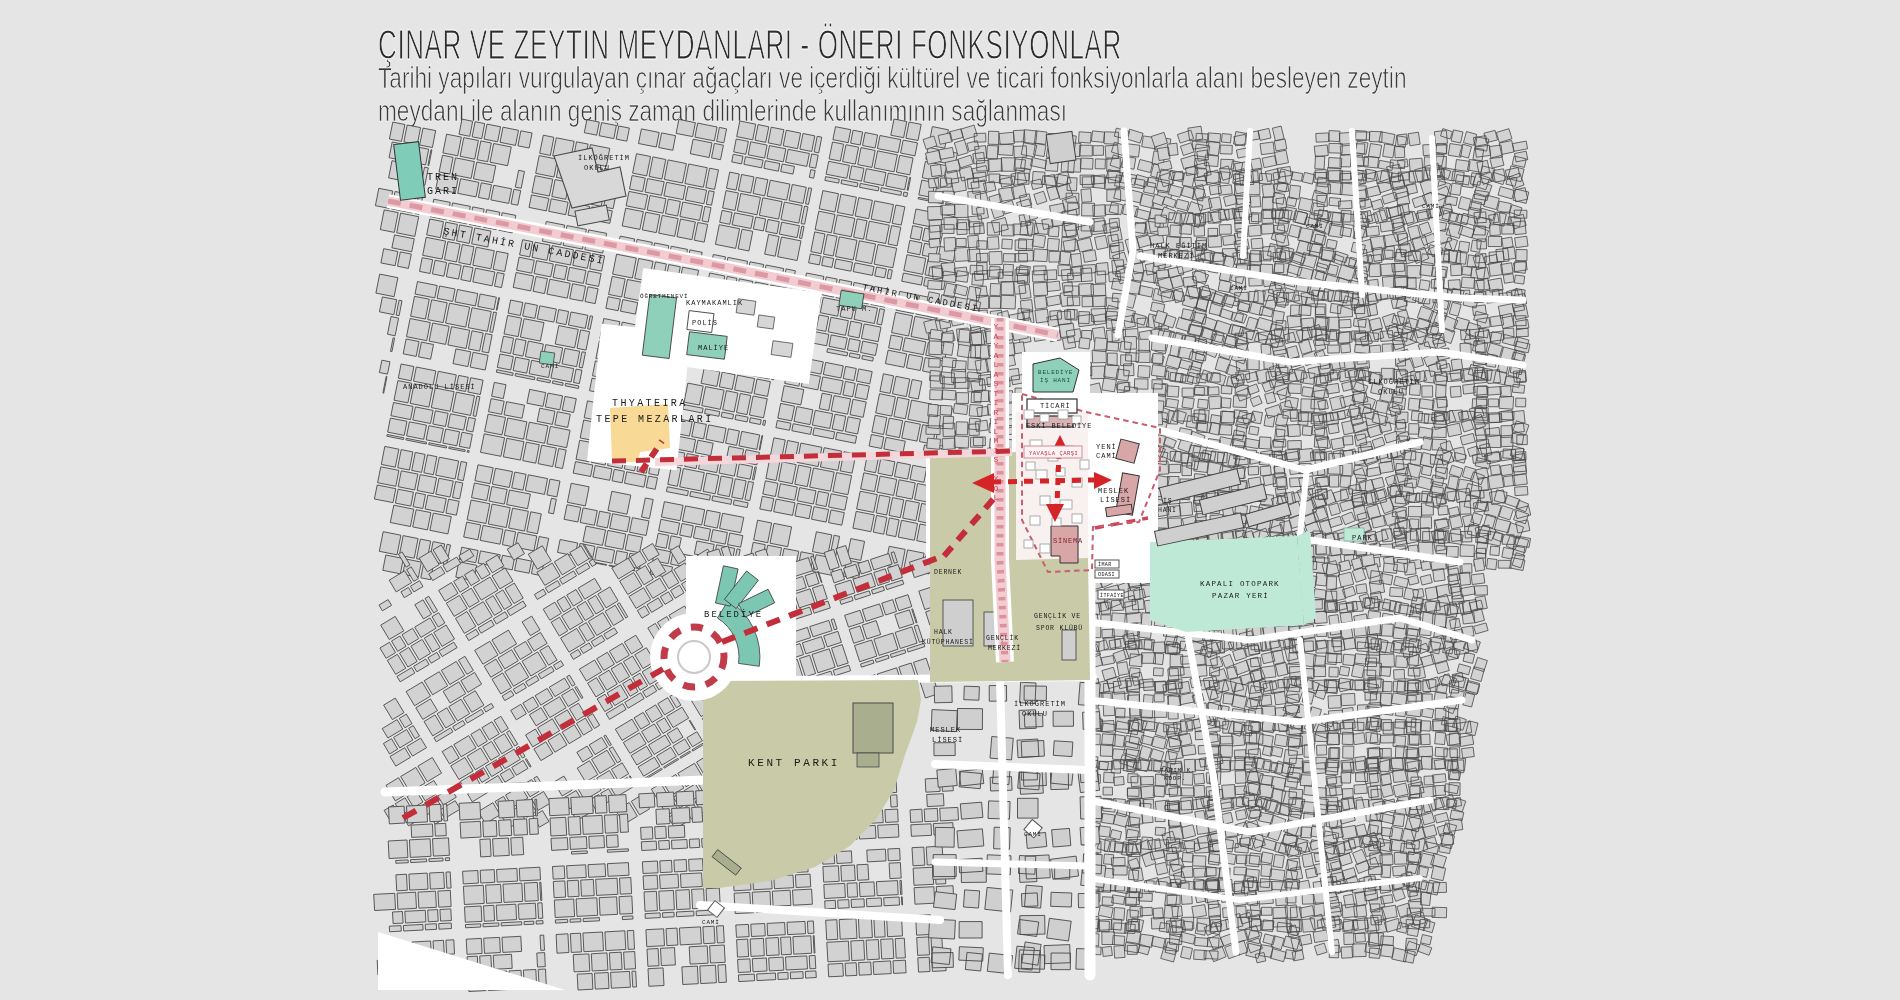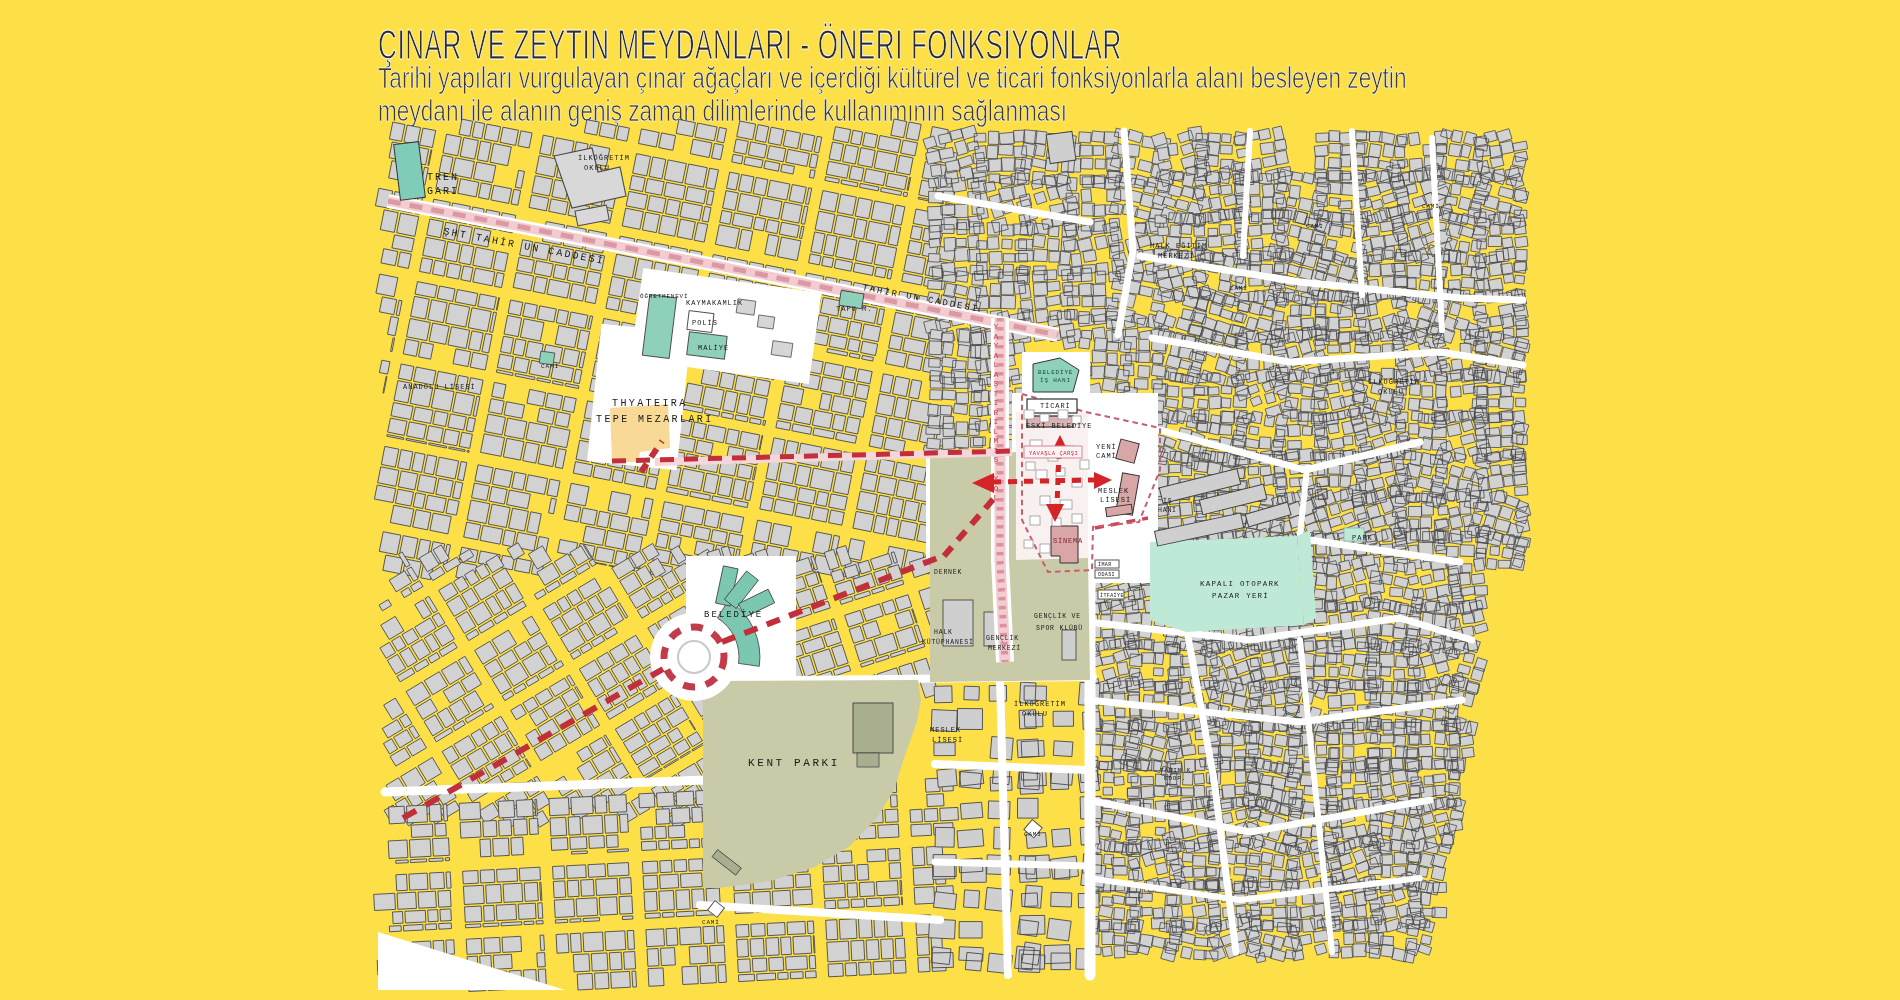--- a/index.html
+++ b/index.html
@@ -1,15 +1,15 @@
 <!DOCTYPE html>
 <html><head><meta charset="utf-8">
 <style>
 html,body{margin:0;padding:0;background:#ffffff;width:1900px;height:1000px;overflow:hidden}
-.page{position:relative;width:1900px;height:1000px;background:#fde047;font-family:"Liberation Sans",sans-serif}
+.page{position:relative;width:1900px;height:1000px;background:#e5e5e5;font-family:"Liberation Sans",sans-serif}
 .title{position:absolute;left:378px;top:20px;font-size:43px;color:#2d2d2d;-webkit-text-stroke:0.9px #ffffff;letter-spacing:1px;transform:scale(0.605,1);transform-origin:left top;white-space:nowrap;font-weight:normal}
 .sub{position:absolute;left:378px;top:62px;font-size:29px;color:#3a3a3a;-webkit-text-stroke:0.6px #ffffff;line-height:33px;transform:scale(0.78,1);transform-origin:left top;white-space:nowrap;font-weight:normal}
 </style></head>
 <body>
 <div class="page">
 
 <div class="title">ÇINAR VE ZEYTIN MEYDANLARI - ÖNERI FONKSIYONLAR</div>
 
 <div class="sub">Tarihi yapıları vurgulayan çınar ağaçları ve içerdiği kültürel ve ticari fonksiyonlarla alanı besleyen zeytin<br>meydanı ile alanın geniş zaman dilimlerinde kullanımının sağlanması</div>
 

